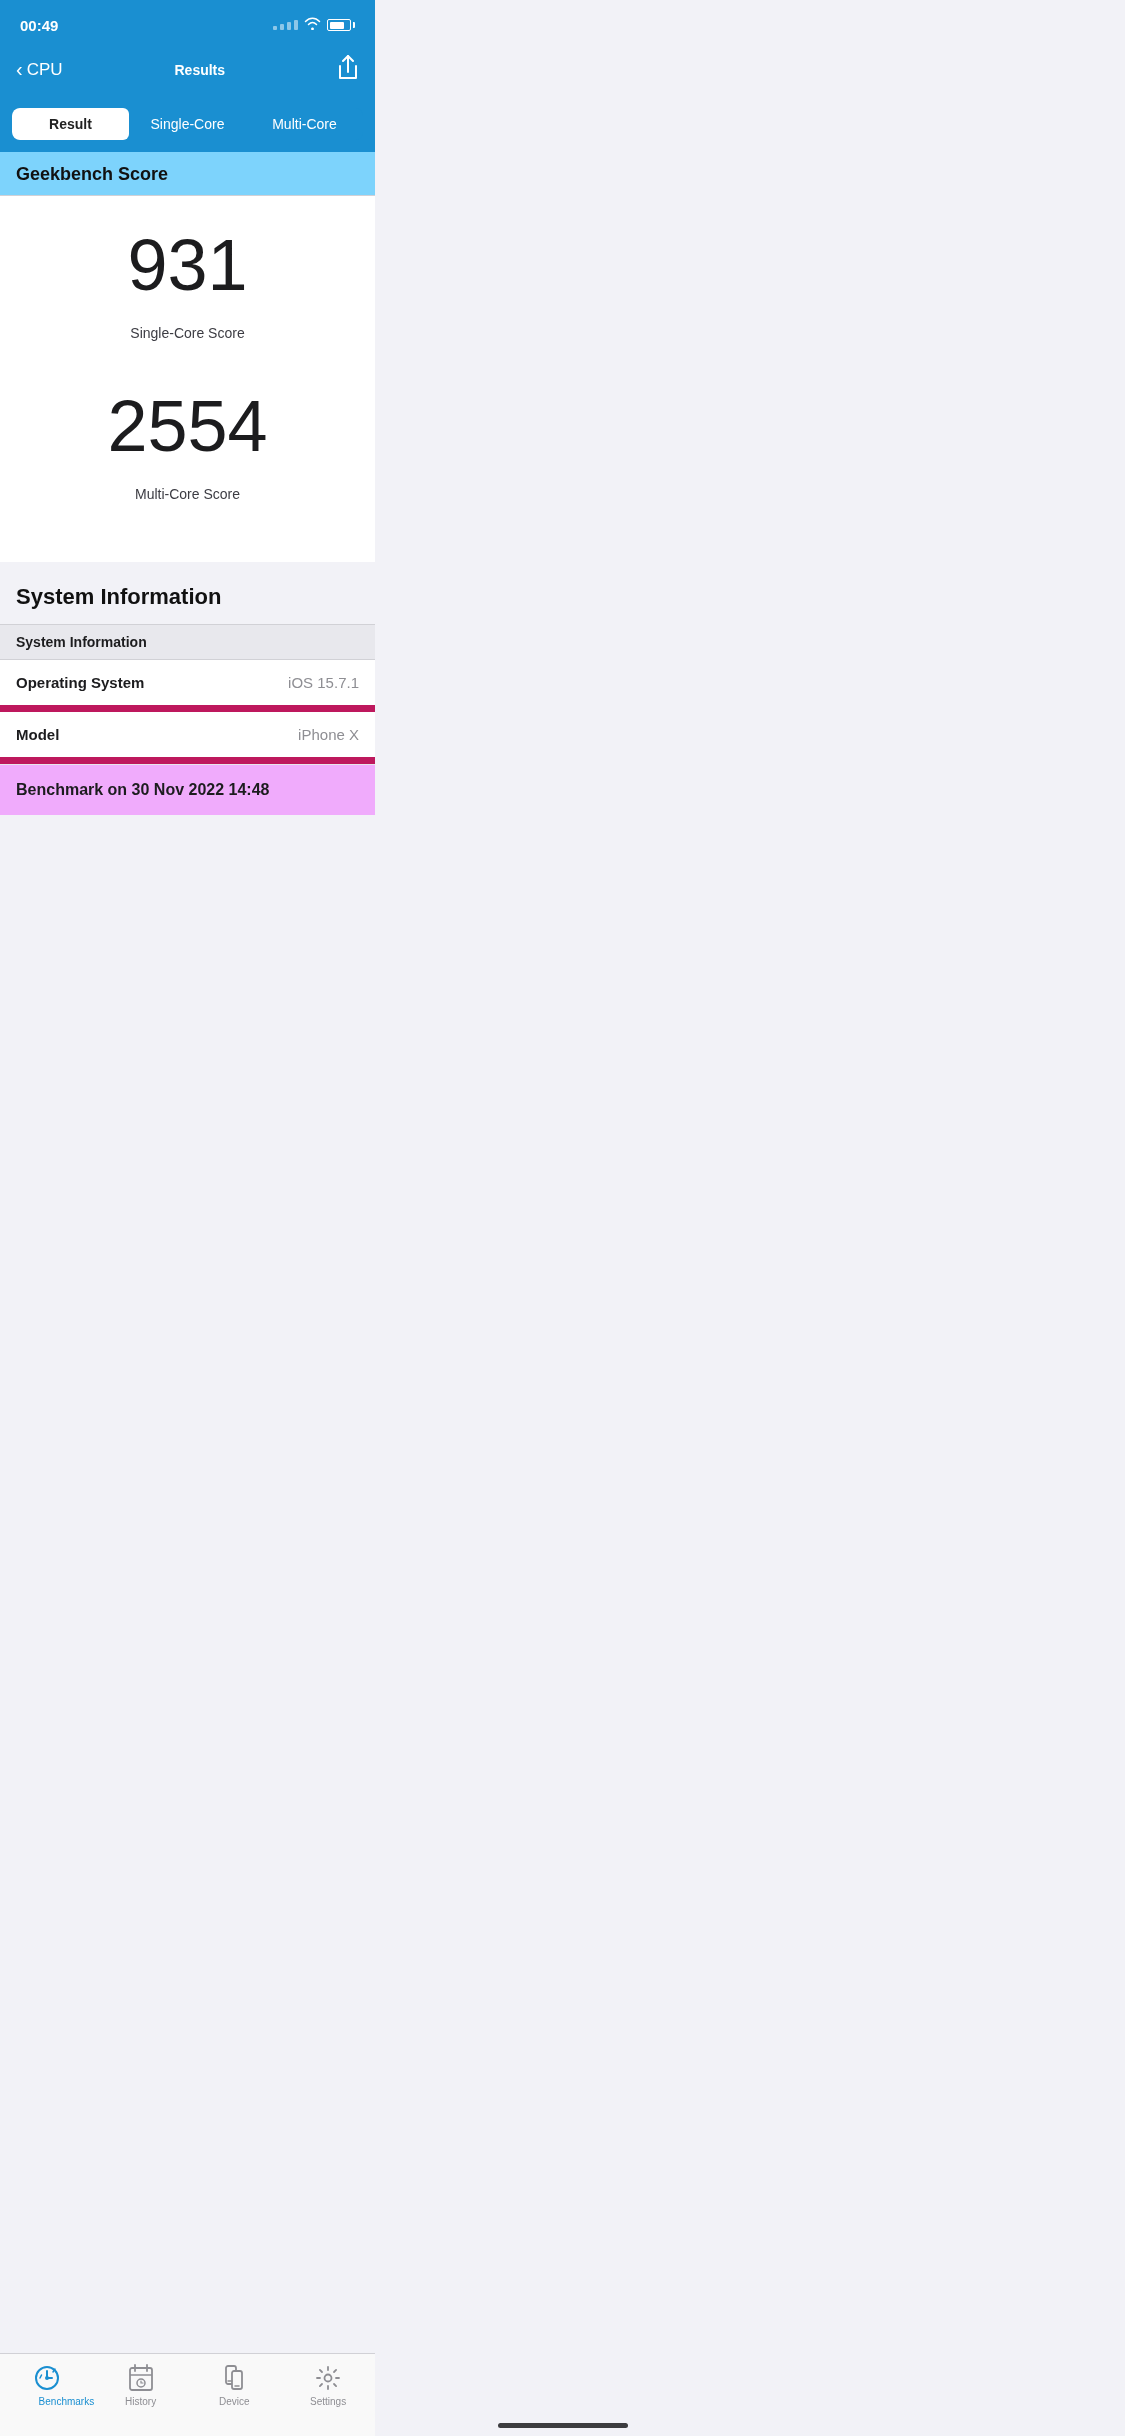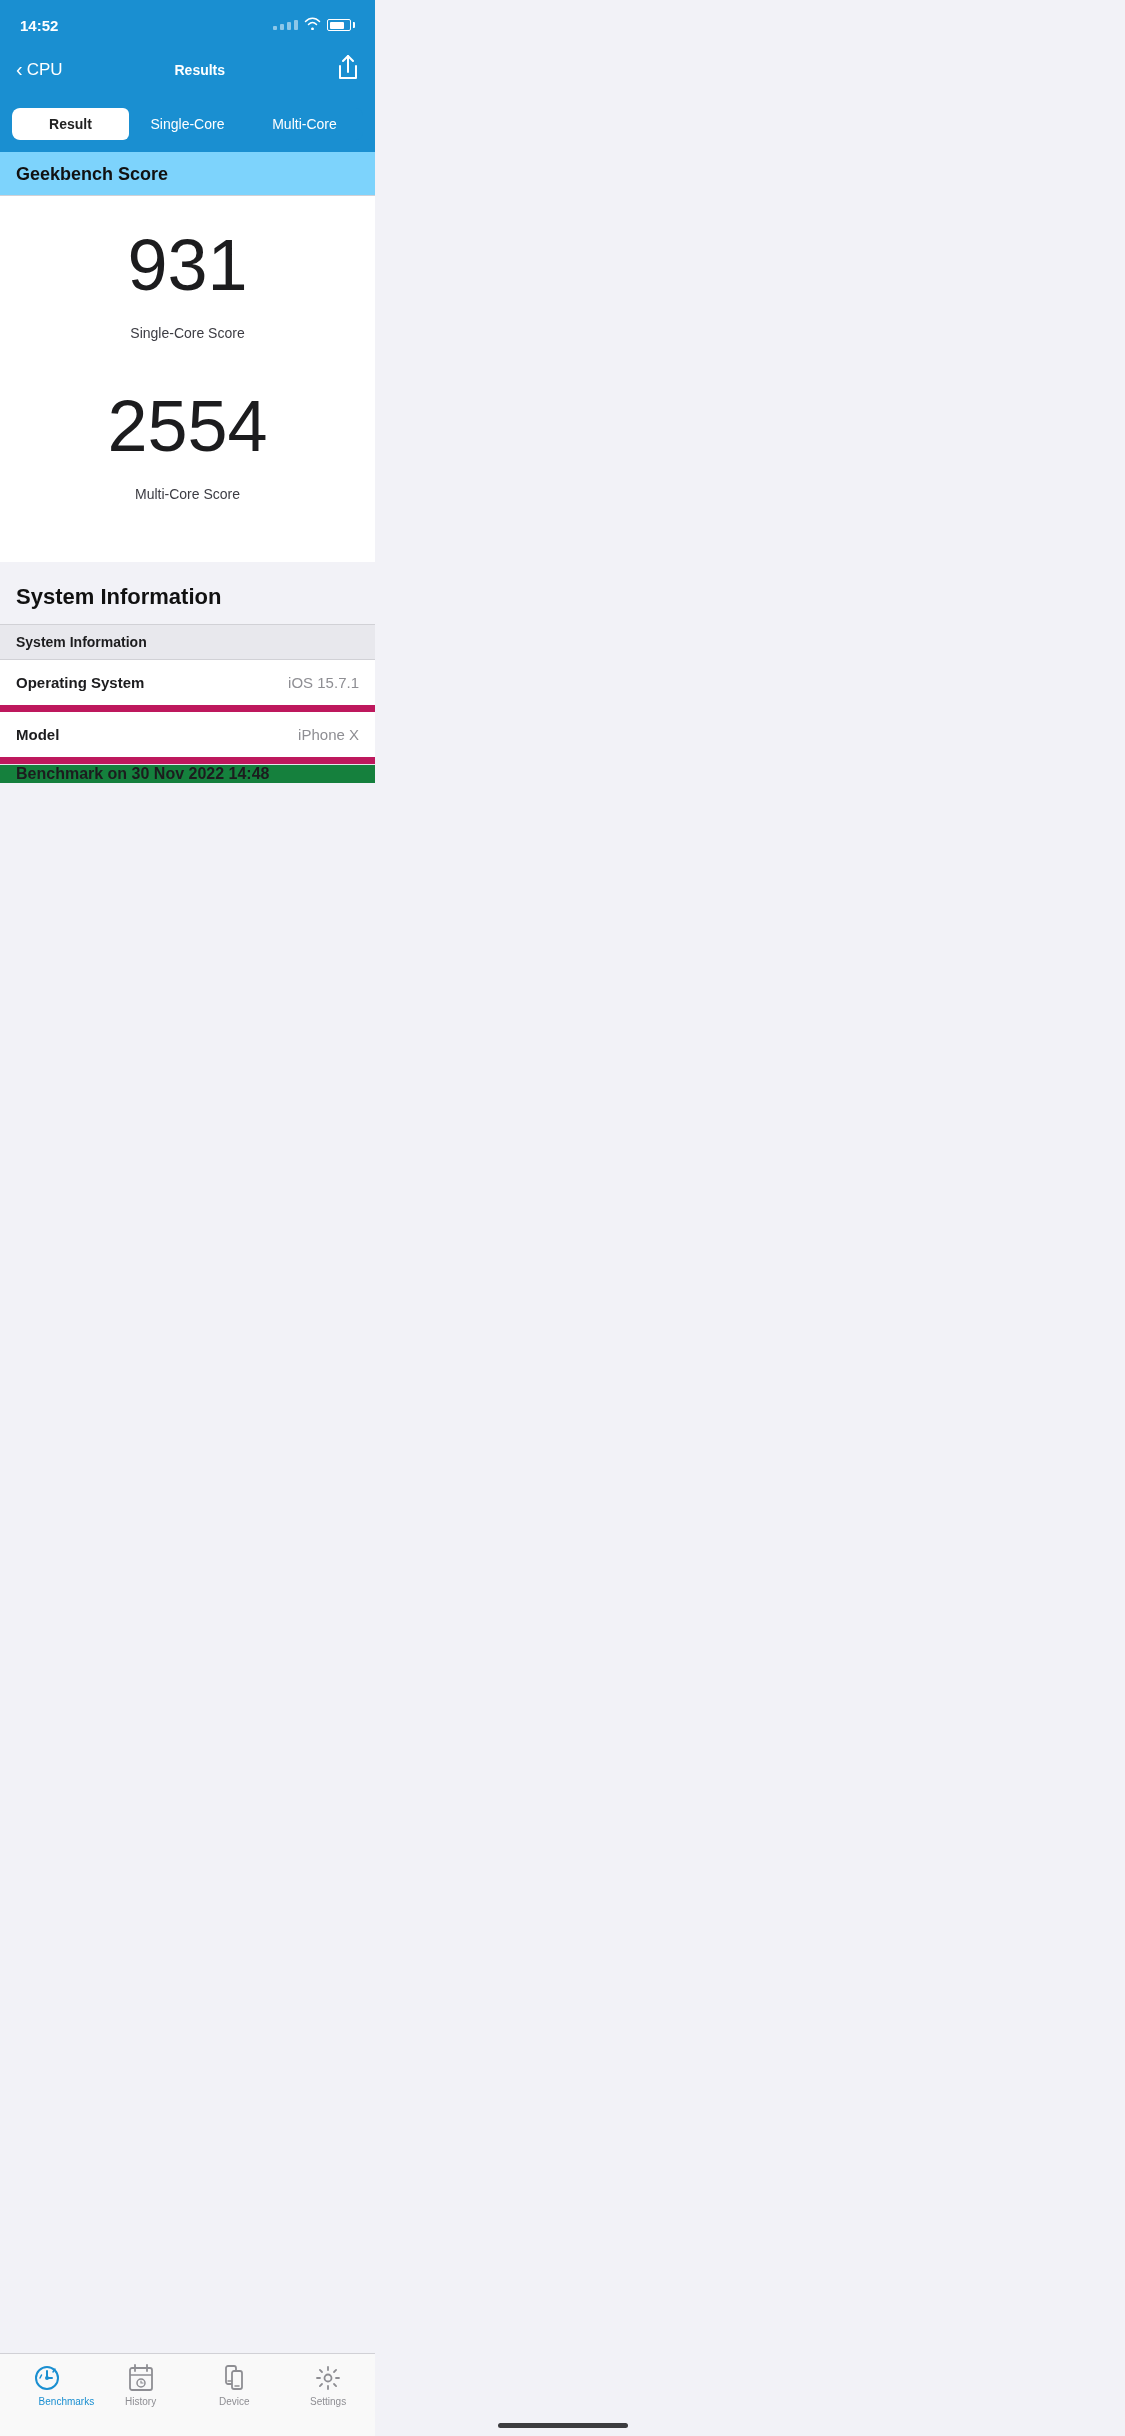--- a/index.html
+++ b/index.html
@@ -222,22 +222,22 @@
       color: #1c1c1e;
       flex: 1;
     }
     .info-row-value {
       font-size: 15px;
       color: #8e8e93;
     }
 
     
     .benchmark-date {
-      background: #15803d;
-      padding: 0 16px;
+      background: #f0abfc;
+      padding: 16px 16px;
       border-top: 1px solid #e5e5ea;
     }
     .benchmark-date-text {
       font-size: 16px;
       font-weight: 600;
       color: #1c1c1e;
     }
 
     
     .tab-bar {
@@ -292,21 +292,21 @@
     }
 
     .content-area {
       padding-bottom: 83px;
     }
   </style>
 </head>
 <body>
 
 <div class="status-bar">
-  <span class="status-time">14:52</span>
+  <span class="status-time">00:49</span>
   <div class="status-icons">
     <div class="signal-dots">
       <span></span>
         <span></span>
         <span></span>
         <span></span>
     </div>
     <span class="wifi-icon">
       <svg width="17" height="13" viewBox="0 0 17 13" fill="none">
         <path d="M8.5 10.5 C9.3 10.5 10 11.2 10 12 C10 12.8 9.3 13 8.5 13 C7.7 13 7 12.8 7 12 C7 11.2 7.7 10.5 8.5 10.5Z" fill="white"></path>

